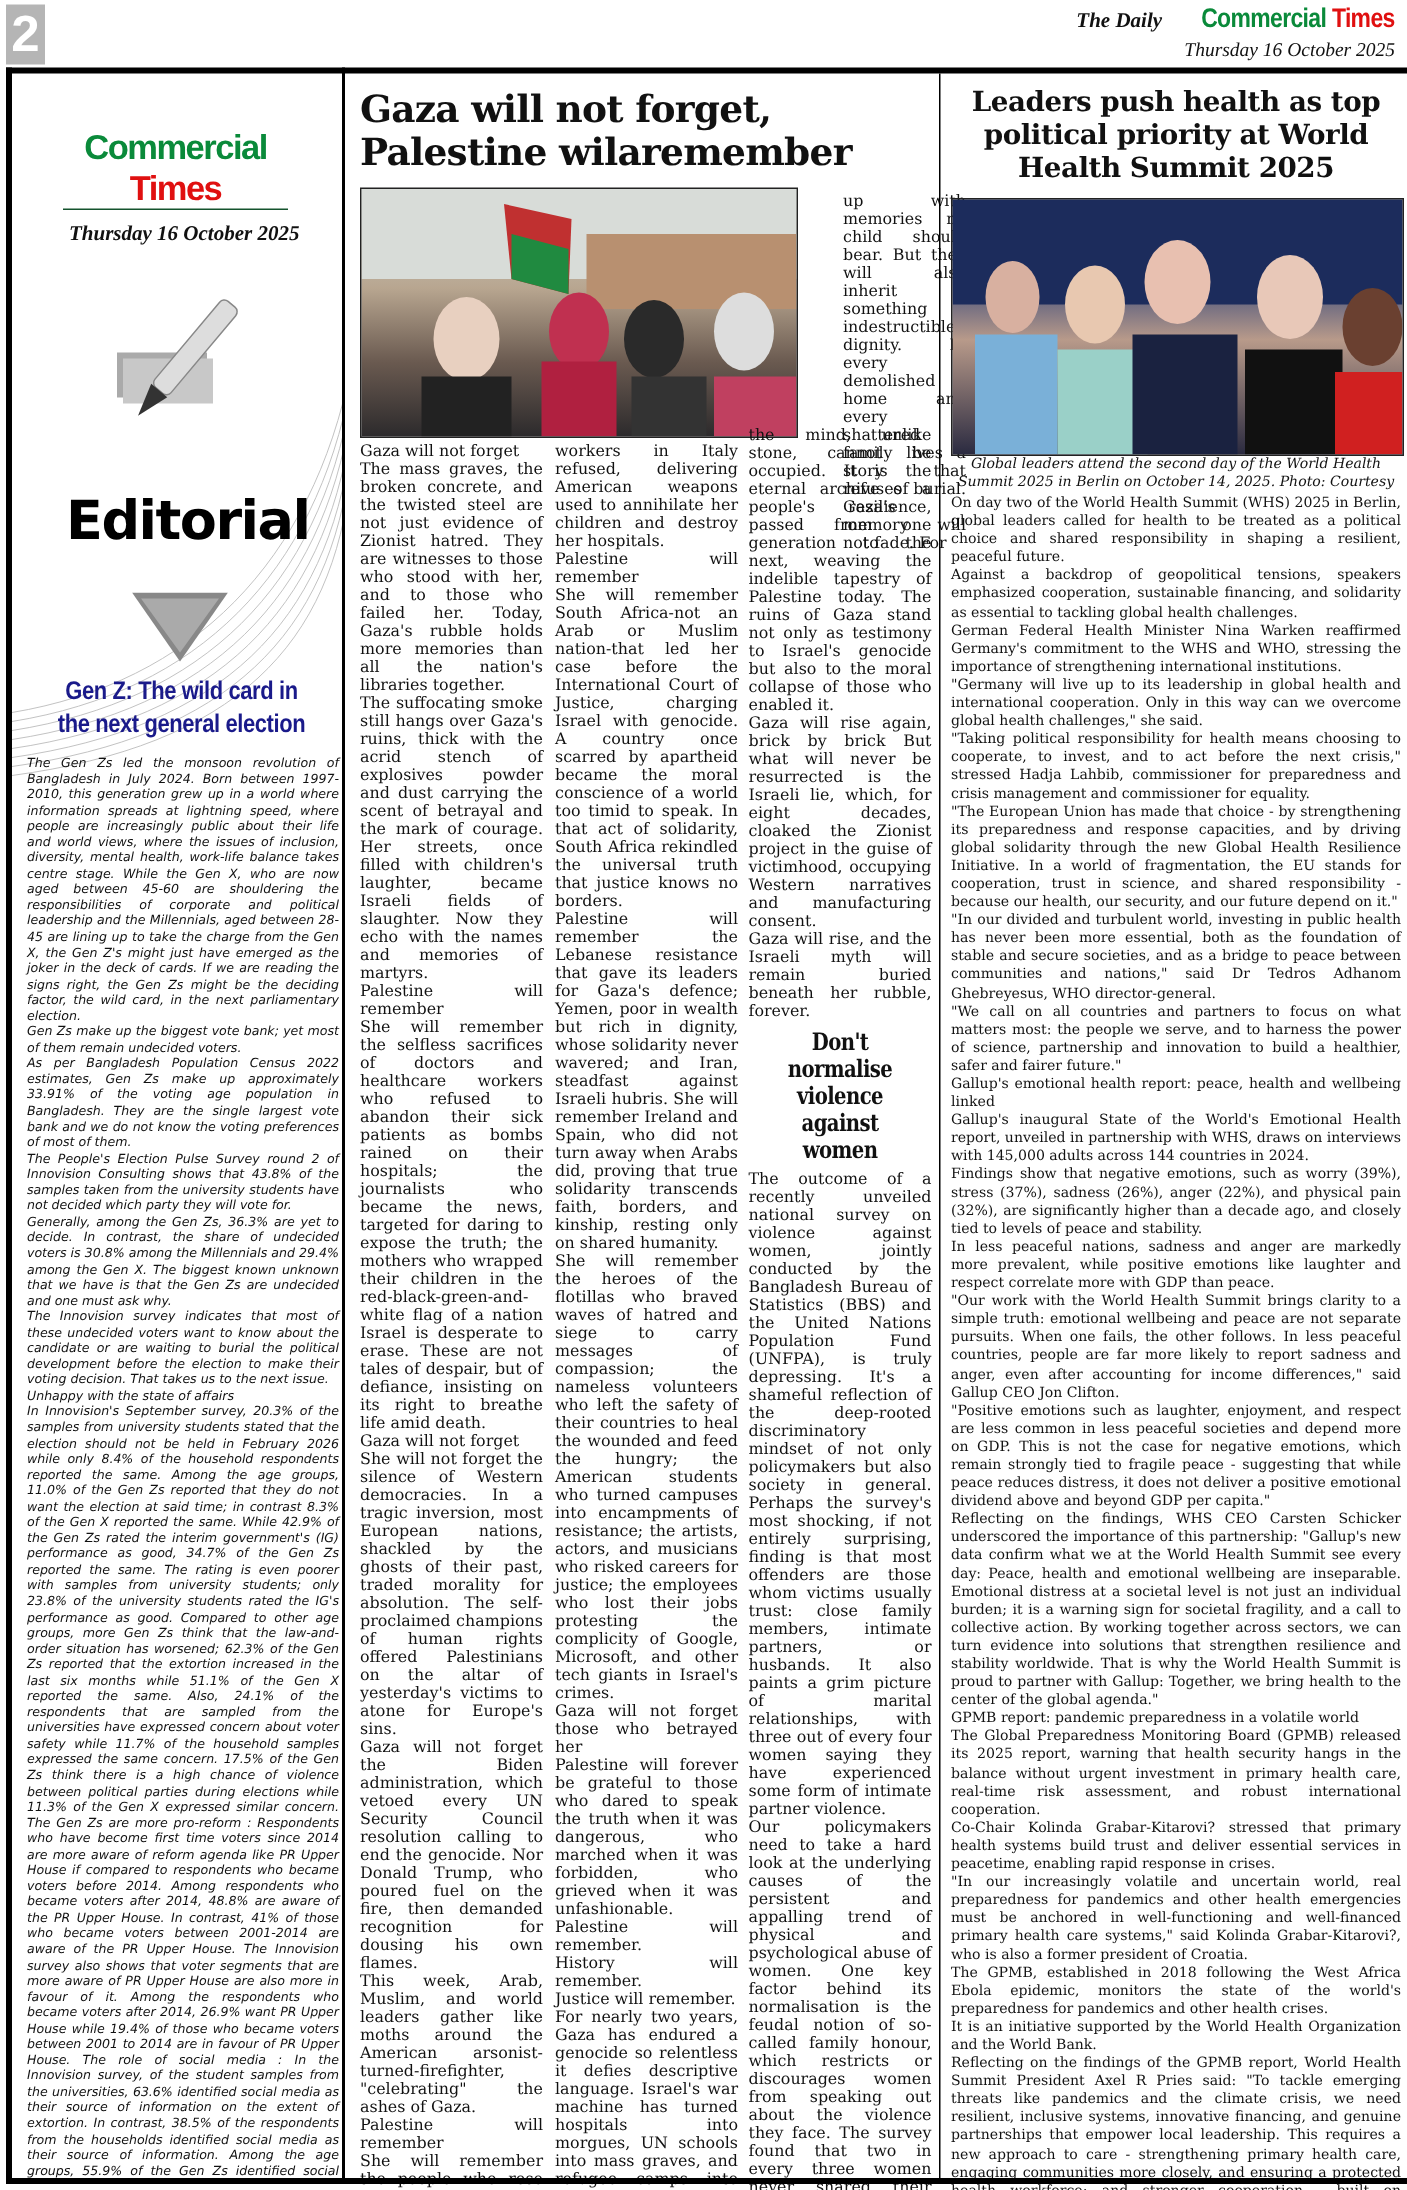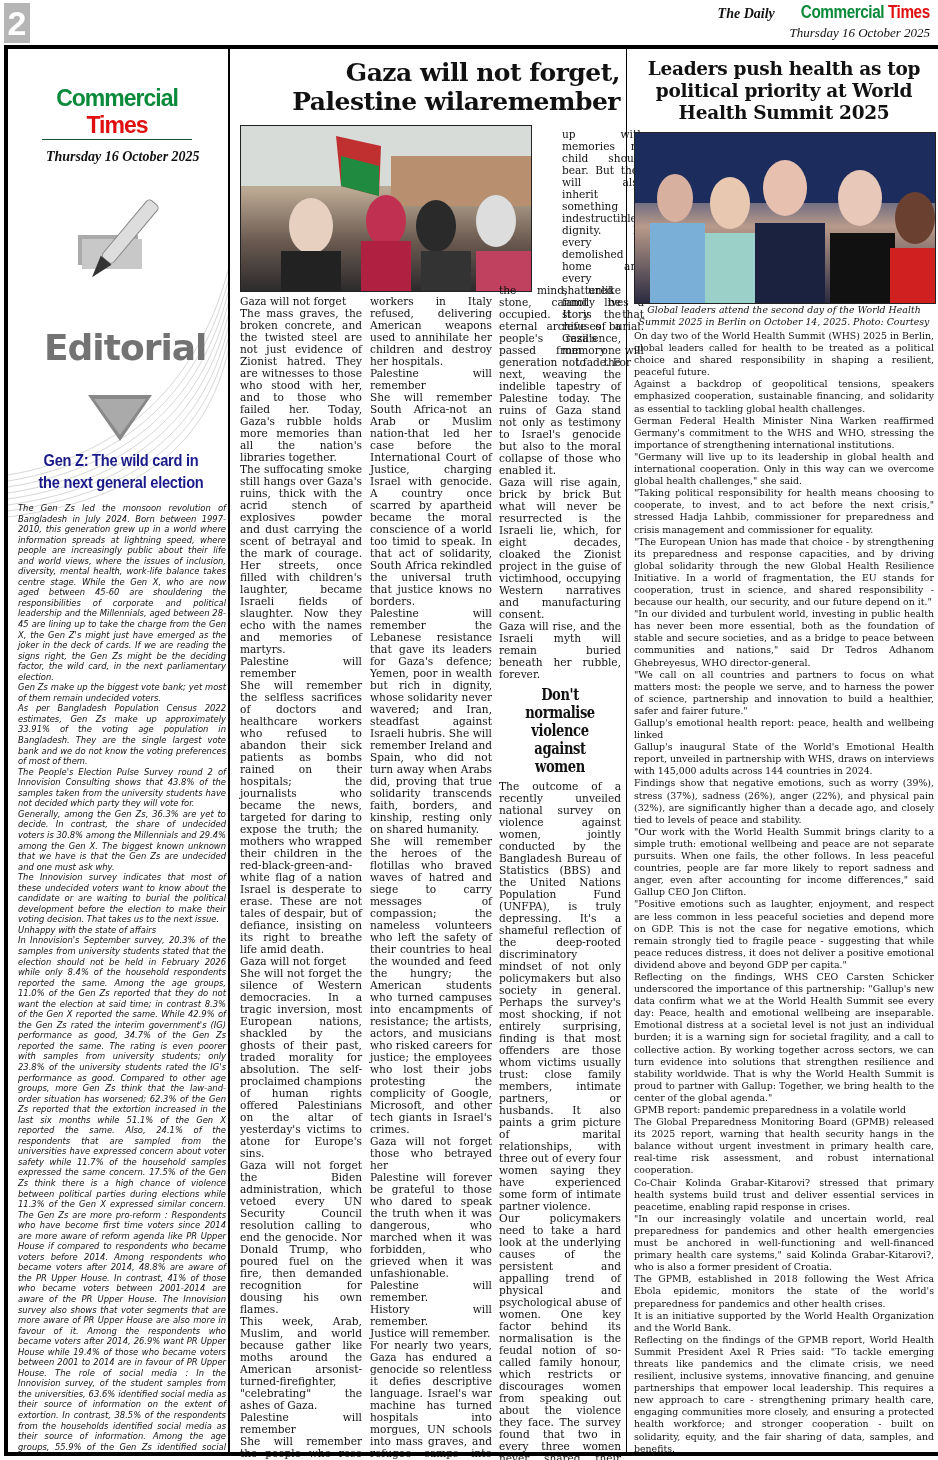--- a/index.html
+++ b/index.html
@@ -11,26 +11,26 @@
   .masthead .brand .t { color:#e01010; }
   .masthead .date { font:italic 13px "Liberation Serif", serif; margin-top:2px; }
   .topline { position:absolute; left:4px; right:0; top:45px; height:4px; background:#000; }
   .botline { position:absolute; left:4px; right:0; top:1452px; height:4px; background:#000; }
   .lframe { position:absolute; left:4px; top:45px; width:226px; height:1411px; border-left:4px solid #000; border-right:2px solid #000; box-sizing:border-box; overflow:hidden; }
   .arcs { position:absolute; left:0; top:0; width:226px; height:560px; pointer-events:none; }
   .ct { position:absolute; left:34px; top:40px; width:150px; text-align:center; font:bold 23px "Liberation Sans", sans-serif; letter-spacing:-1px; color:#0a8a3a; border-bottom:1px solid #14532d; padding-bottom:0; }
   .ct .t { color:#e01010; }
   .ldate { position:absolute; left:38px; top:104px; font:italic bold 14px "Liberation Serif", serif; }
   .pen { position:absolute; left:66px; top:150px; }
-  .editorial { position:absolute; left:36px; top:282px; font:bold 36px "DejaVu Sans", sans-serif; color:#737373; letter-spacing:-1px; }
+  .editorial { position:absolute; left:36px; top:282px; font:bold 36px "DejaVu Sans", sans-serif; color:#000000; letter-spacing:-1px; }
   .arrow { position:absolute; left:80px; top:350px; }
   .gzh { position:absolute; left:10px; top:405px; width:206px; text-align:center; font:bold 17px/22px "Liberation Sans", sans-serif; color:#1a1a8a; transform:scaleX(.86); transform-origin:center; letter-spacing:-0.3px; }
   .gztext { position:absolute; left:10px; top:458px; width:208px; font:italic 8.4px/10.55px "DejaVu Sans", sans-serif; text-align:justify; }
   .gztext p { margin:0; }
-  .mid-title { position:absolute; left:240px; top:58px; width:380px; text-align:right; font:bold 25px/29px "DejaVu Serif", serif; letter-spacing:-0.5px; }
+  .mid-title { position:absolute; left:240px; top:58px; width:380px; text-align:left; font:bold 25px/29px "DejaVu Serif", serif; letter-spacing:-0.5px; }
   .photo1 { position:absolute; left:240px; top:125px; width:290px; height:165px; background:linear-gradient(180deg,#cfd6d2 0%,#b8a690 40%,#6a5a50 70%,#2c2a2c 100%); border:1px solid #222; overflow:hidden; }
   .col { position:absolute; font:10.6px/12px "DejaVu Serif", serif; text-align:justify; }
   .col p { margin:0; }
   .c1 { left:240px; top:295px; width:122px; }
   .c2 { left:370px; top:295px; width:122px; }
   .c3top { left:538px; top:128px; width:82px;margin-left:24px; }
   .c3 { left:499px; top:284px; width:122px; }
   .vawh { font:bold 16px/18px "DejaVu Serif", serif; text-align:center; margin:6px 0 4px; transform:scaleX(.82); transform-origin:center; letter-spacing:-0.5px; }
   .vline { position:absolute; left:626px; top:49px; width:1px; height:1403px; background:#000; }
   .rtitle { position:absolute; left:634px; top:58px; width:300px; text-align:center; font:bold 18.5px/22px "DejaVu Serif", serif; letter-spacing:-0.3px; }
@@ -120,21 +120,21 @@
 </div>
 <div class="col c1">
   <p>Gaza will not forget</p>
   <p>The mass graves, the broken concrete, and the twisted steel are not just evidence of Zionist hatred. They are witnesses to those who stood with her, and to those who failed her. Today, Gaza's rubble holds more memories than all the nation's libraries together.</p>
   <p>The suffocating smoke still hangs over Gaza's ruins, thick with the acrid stench of explosives powder and dust carrying the scent of betrayal and the mark of courage. Her streets, once filled with children's laughter, became Israeli fields of slaughter. Now they echo with the names and memories of martyrs.</p>
   <p>Palestine will remember</p>
   <p>She will remember the selfless sacrifices of doctors and healthcare workers who refused to abandon their sick patients as bombs rained on their hospitals; the journalists who became the news, targeted for daring to expose the truth; the mothers who wrapped their children in the red-black-green-and-white flag of a nation Israel is desperate to erase. These are not tales of despair, but of defiance, insisting on its right to breathe life amid death.</p>
   <p>Gaza will not forget</p>
   <p>She will not forget the silence of Western democracies. In a tragic inversion, most European nations, shackled by the ghosts of their past, traded morality for absolution. The self-proclaimed champions of human rights offered Palestinians on the altar of yesterday's victims to atone for Europe's sins.</p>
   <p>Gaza will not forget the Biden administration, which vetoed every UN Security Council resolution calling to end the genocide. Nor Donald Trump, who poured fuel on the fire, then demanded recognition for dousing his own flames.</p>
-  <p>This week, Arab, Muslim, and world because gather like moths around the American arsonist-turned-firefighter, "celebrating" the ashes of Gaza.</p>
+  <p>This week, Arab, Muslim, and world leaders gather like moths around the American arsonist-turned-firefighter, "celebrating" the ashes of Gaza.</p>
   <p>Palestine will remember</p>
   <p>She will remember the people who rose for Gaza, from Yemen to Dublin, from Cape Town to London and Madrid, while Arab capitals from Cairo to Riyadh slept. Ireland and Spain led the boycott, while Arab countries from the Gulf to Jordan opened their ports and highways to provide alternative routes for Israeli goods, even as Yemen imposed a sea blockade in the Red Sea.</p>
 
 </div>
 <div class="col c2">
   <p>workers in Italy refused, delivering American weapons used to annihilate her children and destroy her hospitals.</p>
   <p>Palestine will remember</p>
   <p>She will remember South Africa-not an Arab or Muslim nation-that led her case before the International Court of Justice, charging Israel with genocide. A country once scarred by apartheid became the moral conscience of a world too timid to speak. In that act of solidarity, South Africa rekindled the universal truth that justice knows no borders.</p>
   <p>Palestine will remember the Lebanese resistance that gave its leaders for Gaza's defence; Yemen, poor in wealth but rich in dignity, whose solidarity never wavered; and Iran, steadfast against Israeli hubris. She will remember Ireland and Spain, who did not turn away when Arabs did, proving that true solidarity transcends faith, borders, and kinship, resting only on shared humanity.</p>
   <p>She will remember the heroes of the flotillas who braved waves of hatred and siege to carry messages of compassion; the nameless volunteers who left the safety of their countries to heal the wounded and feed the hungry; the American students who turned campuses into encampments of resistance; the artists, actors, and musicians who risked careers for justice; the employees who lost their jobs protesting the complicity of Google, Microsoft, and other tech giants in Israel's crimes.</p>
@@ -179,20 +179,21 @@
   <p>Against a backdrop of geopolitical tensions, speakers emphasized cooperation, sustainable financing, and solidarity as essential to tackling global health challenges.</p>
   <p>German Federal Health Minister Nina Warken reaffirmed Germany's commitment to the WHS and WHO, stressing the importance of strengthening international institutions.</p>
   <p>"Germany will live up to its leadership in global health and international cooperation. Only in this way can we overcome global health challenges," she said.</p>
   <p>"Taking political responsibility for health means choosing to cooperate, to invest, and to act before the next crisis," stressed Hadja Lahbib, commissioner for preparedness and crisis management and commissioner for equality.</p>
   <p>"The European Union has made that choice - by strengthening its preparedness and response capacities, and by driving global solidarity through the new Global Health Resilience Initiative. In a world of fragmentation, the EU stands for cooperation, trust in science, and shared responsibility - because our health, our security, and our future depend on it."</p>
   <p>"In our divided and turbulent world, investing in public health has never been more essential, both as the foundation of stable and secure societies, and as a bridge to peace between communities and nations," said Dr Tedros Adhanom Ghebreyesus, WHO director-general.</p>
   <p>"We call on all countries and partners to focus on what matters most: the people we serve, and to harness the power of science, partnership and innovation to build a healthier, safer and fairer future."</p>
   <p>Gallup's emotional health report: peace, health and wellbeing linked</p>
   <p>Gallup's inaugural State of the World's Emotional Health report, unveiled in partnership with WHS, draws on interviews with 145,000 adults across 144 countries in 2024.</p>
   <p>Findings show that negative emotions, such as worry (39%), stress (37%), sadness (26%), anger (22%), and physical pain (32%), are significantly higher than a decade ago, and closely tied to levels of peace and stability.</p>
+  <p>In less peaceful nations, sadness and anger are markedly more prevalent, while positive emotions like laughter and respect correlate more with GDP than peace.</p>
   <p>"Our work with the World Health Summit brings clarity to a simple truth: emotional wellbeing and peace are not separate pursuits. When one fails, the other follows. In less peaceful countries, people are far more likely to report sadness and anger, even after accounting for income differences," said Gallup CEO Jon Clifton.</p>
   <p>"Positive emotions such as laughter, enjoyment, and respect are less common in less peaceful societies and depend more on GDP. This is not the case for negative emotions, which remain strongly tied to fragile peace - suggesting that while peace reduces distress, it does not deliver a positive emotional dividend above and beyond GDP per capita."</p>
   <p>Reflecting on the findings, WHS CEO Carsten Schicker underscored the importance of this partnership: "Gallup's new data confirm what we at the World Health Summit see every day: Peace, health and emotional wellbeing are inseparable. Emotional distress at a societal level is not just an individual burden; it is a warning sign for societal fragility, and a call to collective action. By working together across sectors, we can turn evidence into solutions that strengthen resilience and stability worldwide. That is why the World Health Summit is proud to partner with Gallup: Together, we bring health to the center of the global agenda."</p>
   <p>GPMB report: pandemic preparedness in a volatile world</p>
   <p>The Global Preparedness Monitoring Board (GPMB) released its 2025 report, warning that health security hangs in the balance without urgent investment in primary health care, real-time risk assessment, and robust international cooperation.</p>
   <p>Co-Chair Kolinda Grabar-Kitarovi? stressed that primary health systems build trust and deliver essential services in peacetime, enabling rapid response in crises.</p>
   <p>"In our increasingly volatile and uncertain world, real preparedness for pandemics and other health emergencies must be anchored in well-functioning and well-financed primary health care systems," said Kolinda Grabar-Kitarovi?, who is also a former president of Croatia.</p>
   <p>The GPMB, established in 2018 following the West Africa Ebola epidemic, monitors the state of the world's preparedness for pandemics and other health crises.</p>
   <p>It is an initiative supported by the World Health Organization and the World Bank.</p>
   <p>Reflecting on the findings of the GPMB report, World Health Summit President Axel R Pries said: "To tackle emerging threats like pandemics and the climate crisis, we need resilient, inclusive systems, innovative financing, and genuine partnerships that empower local leadership. This requires a new approach to care - strengthening primary health care, engaging communities more closely, and ensuring a protected health workforce; and stronger cooperation - built on solidarity, equity, and the fair sharing of data, samples, and benefits.</p>

